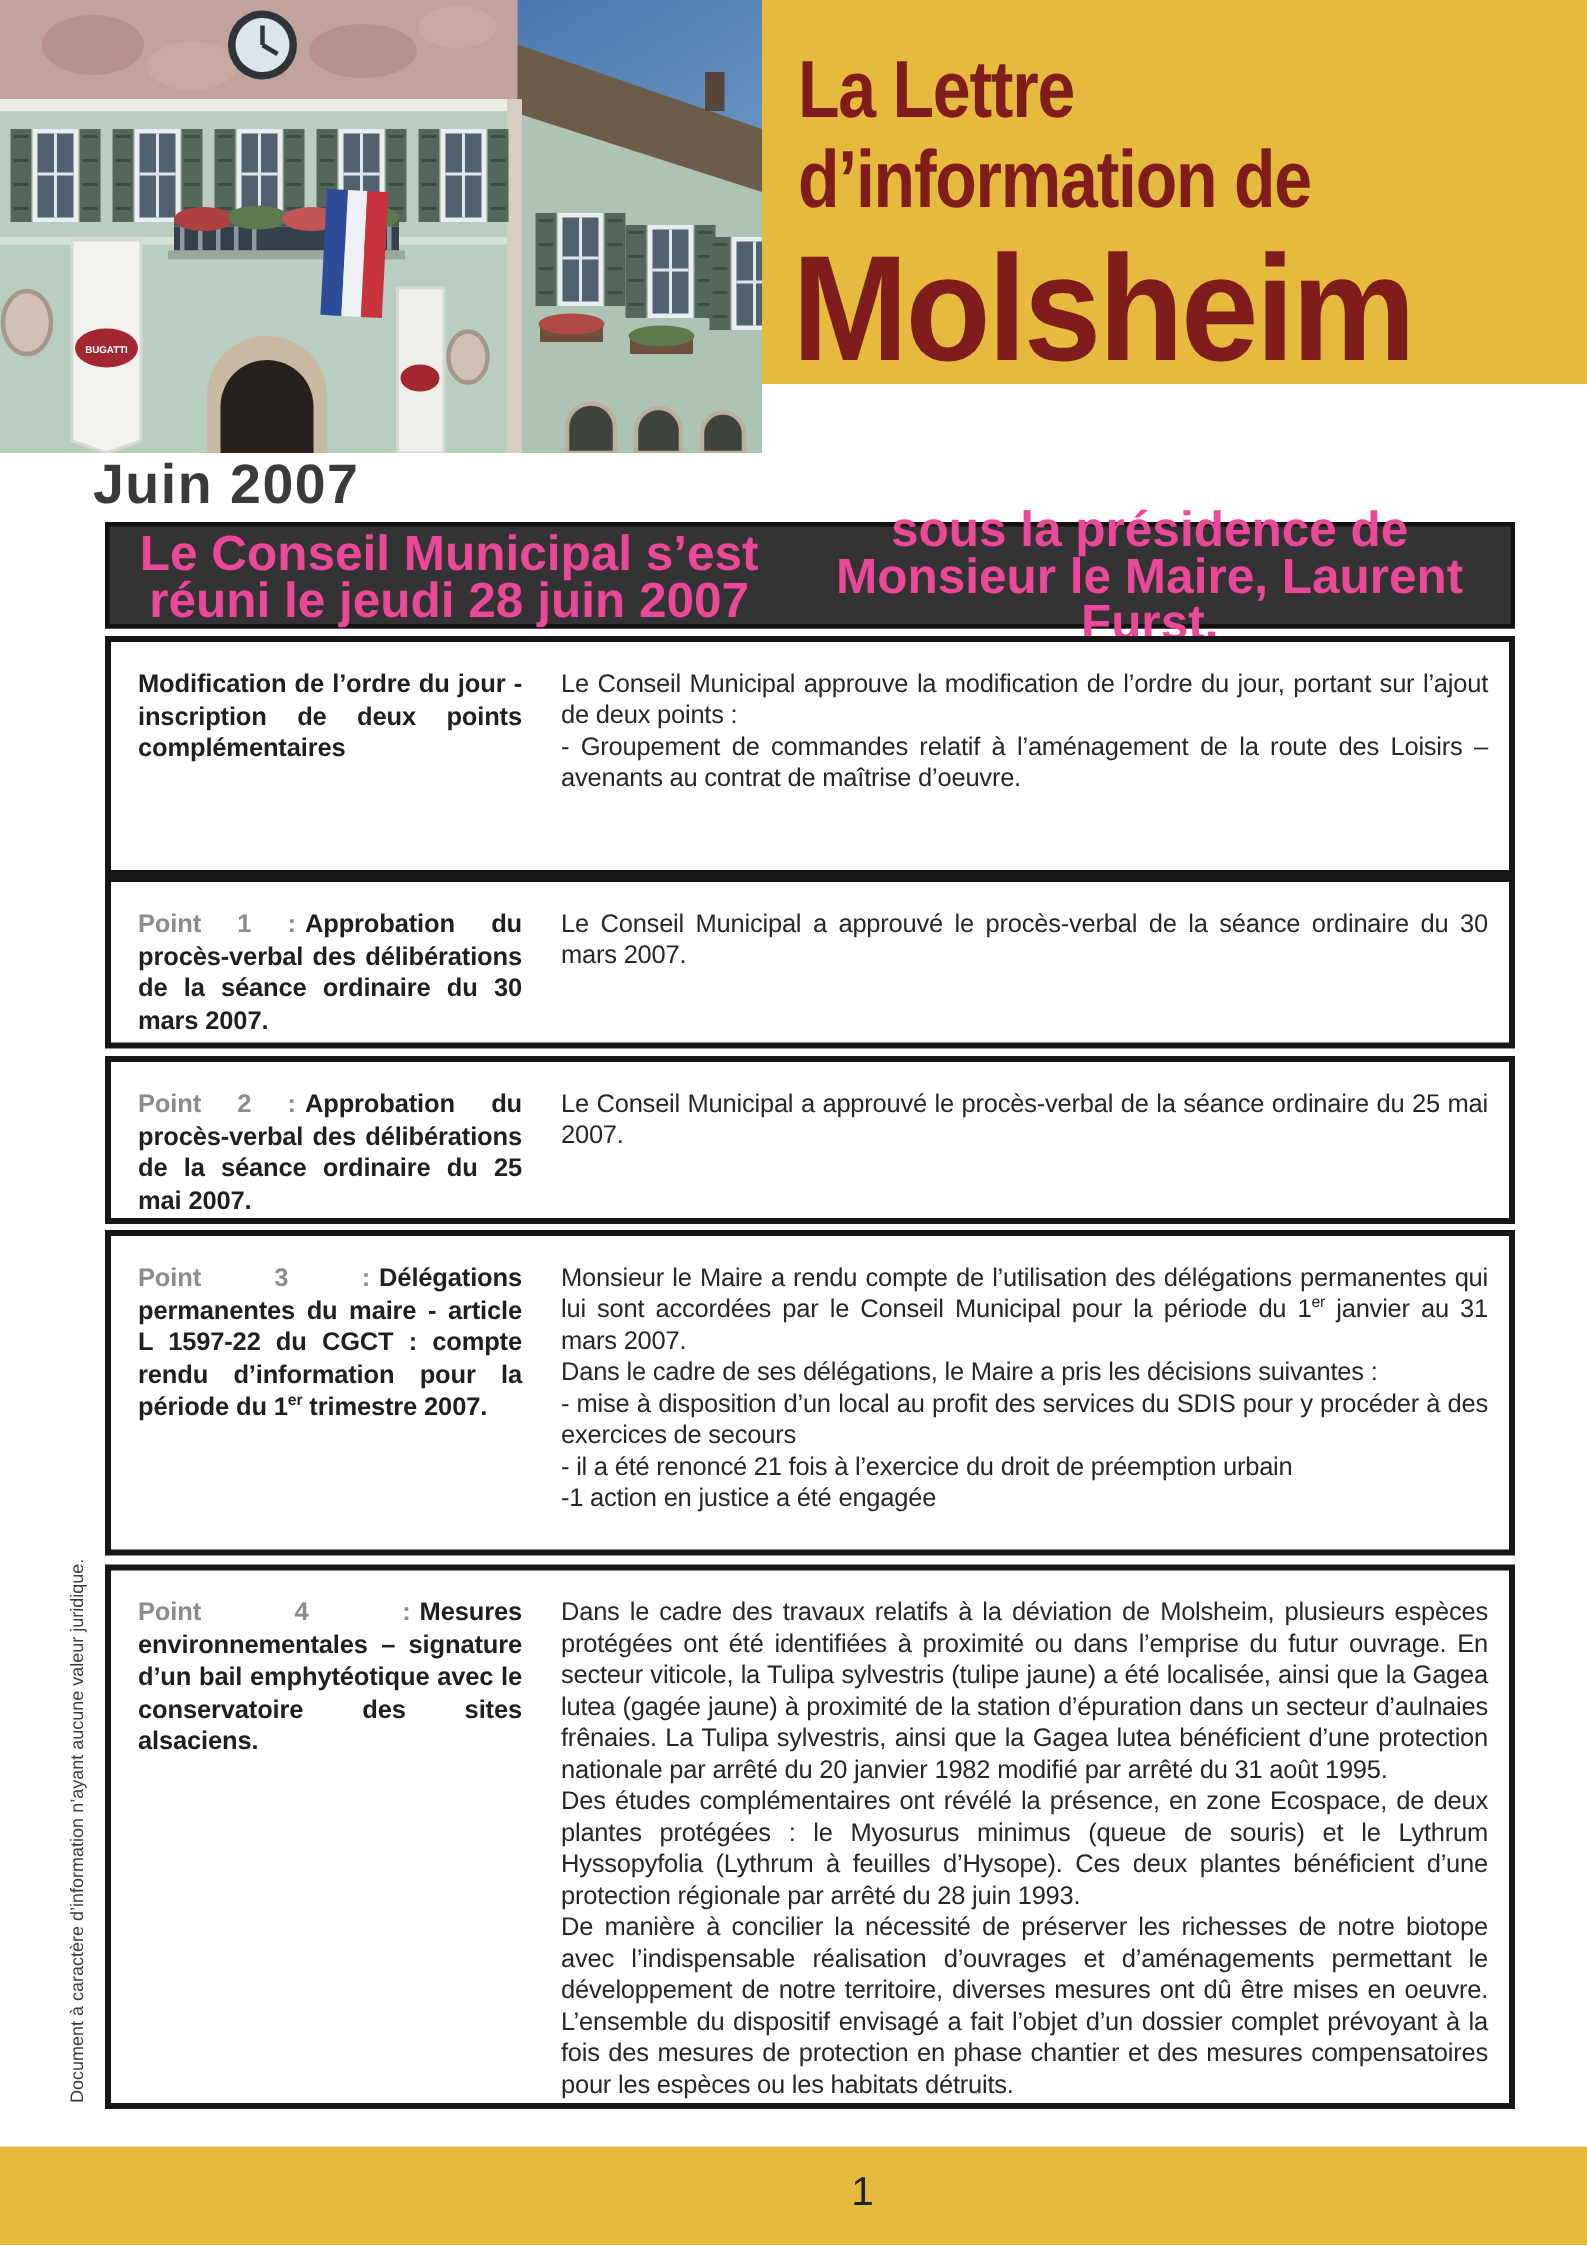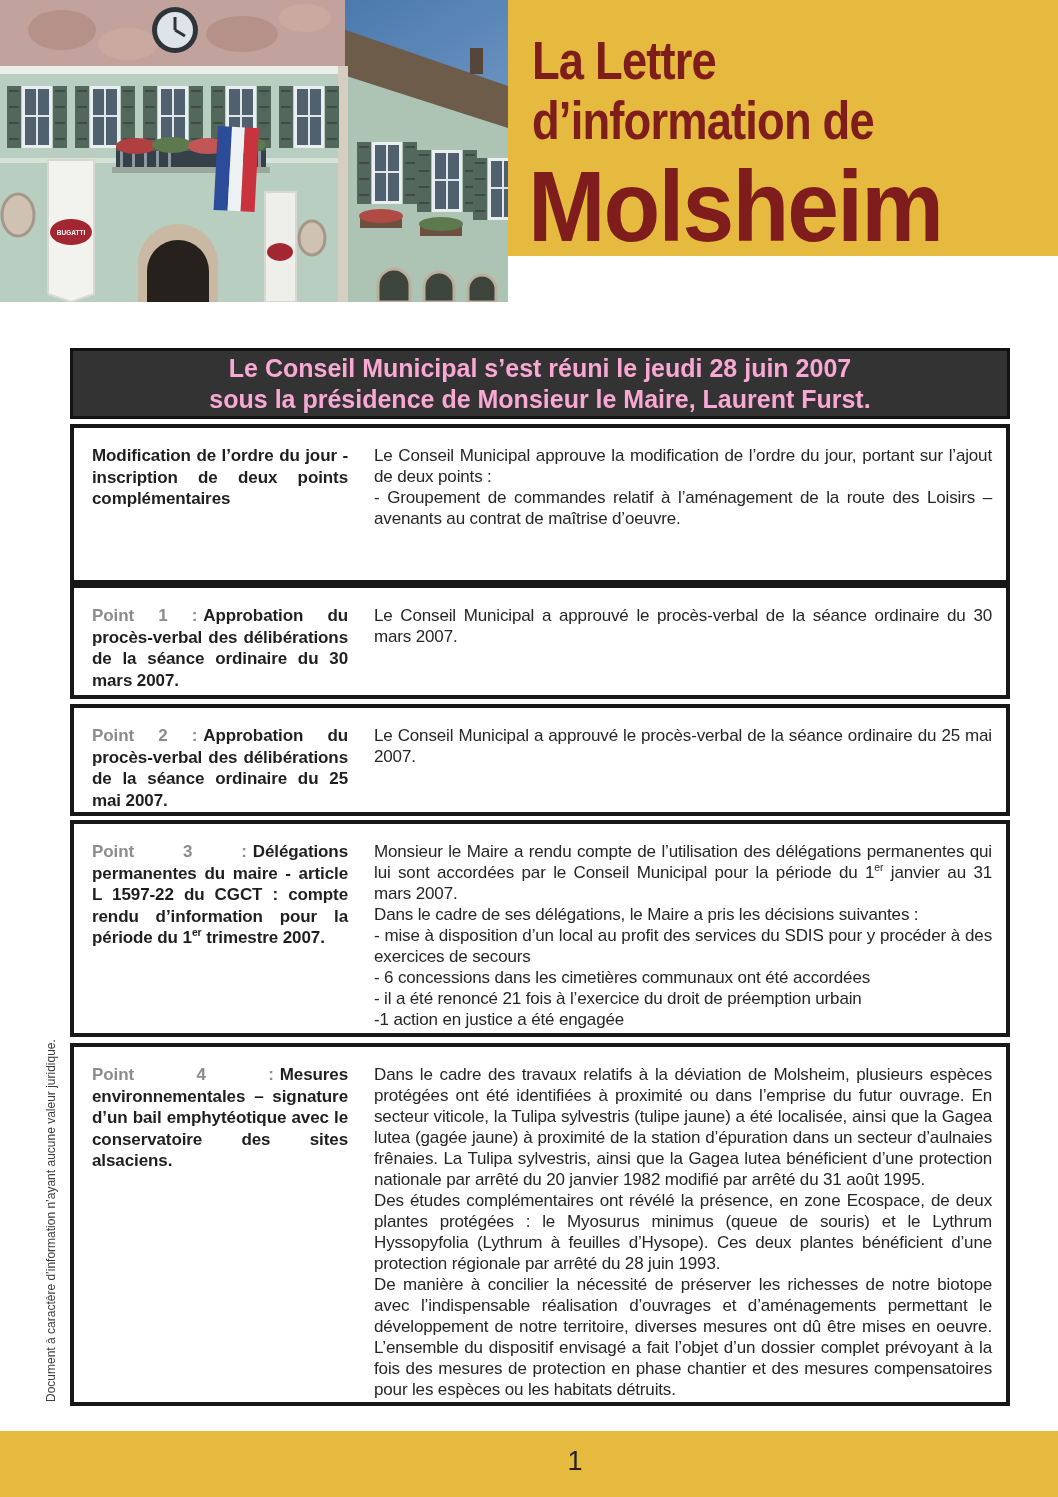--- a/index.html
+++ b/index.html
@@ -10,23 +10,23 @@
   .photo{position:absolute;left:0;top:0;width:508px;height:302px;display:block;}
   .masthead{position:absolute;left:508px;top:0;width:550px;height:256px;background:#e5ba3e;color:#7f1d1d;}
   .mast-lines{margin:30px 0 0 24px;font-weight:bold;font-size:54px;line-height:60px;
               transform:scaleX(0.84);transform-origin:0 0;letter-spacing:-1px;white-space:nowrap;}
   .city{margin:6px 0 0 20px;font-weight:bold;font-size:100px;line-height:100px;
         transform:scaleX(0.93);transform-origin:0 0;letter-spacing:-2px;white-space:nowrap;}
   .issue{position:absolute;left:62px;top:302px;font-size:37px;font-weight:bold;color:#3a3a3a;letter-spacing:1px;}
 
   
   .banner{position:absolute;left:70px;top:348px;width:940px;height:71px;box-sizing:border-box;
-          background:#333333;border:3px solid #121212;color:#f9a8d4;
-          display:flex;flex-direction:column;justify-content:center;align-items:center;
-          font-weight:bold;font-size:25px;line-height:31px;text-align:center;}
+          background:#333333;border:3px solid #121212;color:#ec4899;
+          display:flex;flex-direction:row;justify-content:center;align-items:center;
+          font-weight:bold;font-size:33px;line-height:31px;text-align:center;}
 
   
   .row{position:absolute;left:70px;width:940px;box-sizing:border-box;background:#ffffff;
        border:4px solid #171717;display:grid;grid-template-columns:256px 1fr;column-gap:26px;
        padding:17px 14px 8px 18px;overflow:hidden;}
   .r0{top:424px;height:160px;}
   .r1{top:584px;height:115px;}
   .r2{top:704px;height:112px;}
   .r3{top:820px;height:217px;}
   .r4{top:1043px;height:363px;}
@@ -165,20 +165,21 @@
   </svg>
 
   <div class="masthead">
     <div class="mast-lines">
       <div>La Lettre</div>
       <div>d’information de</div>
     </div>
     <div class="city">Molsheim</div>
   </div>
 
+  <div class="issue">Juin 2007</div>
 
   <div class="banner">
     <div>Le Conseil Municipal s’est réuni le jeudi 28 juin 2007</div>
     <div>sous la présidence de Monsieur le Maire, Laurent Furst.</div>
   </div>
 
   <div class="row r0">
     <div>
       <p class="lt"><span>Modification de l’ordre du jour - inscription de deux points complémentaires</span></p>
     </div>
@@ -213,21 +214,20 @@
   <div class="row r3">
     <div>
       <p class="lt">
         <span class="pt">Point 3 :</span><span>Délégations permanentes du maire - article L 1597-22 du CGCT : compte rendu d’information pour la période du 1</span><sup>er</sup><span> trimestre 2007.</span>
       </p>
     </div>
     <div class="bodycol">
       <p><span>Monsieur le Maire a rendu compte de l’utilisation des délégations permanentes qui lui sont accordées par le Conseil Municipal pour la période du 1</span><sup>er</sup><span> janvier au 31 mars 2007.</span></p>
       <p>Dans le cadre de ses délégations, le Maire a pris les décisions suivantes :</p>
       <p>- mise à disposition d’un local au profit des services du SDIS pour y procéder à des exercices de secours</p>
-      <p>- 6 concessions dans les cimetières communaux ont été accordées</p>
       <p>- il a été renoncé 21 fois à l’exercice du droit de préemption urbain</p>
       <p>-1 action en justice a été engagée</p>
     </div>
   </div>
 
   <div class="row r4">
     <div>
       <p class="lt">
         <span class="pt">Point 4 :</span><span>Mesures environnementales – signature d’un bail emphytéotique avec le conservatoire des sites alsaciens.</span>
       </p>

